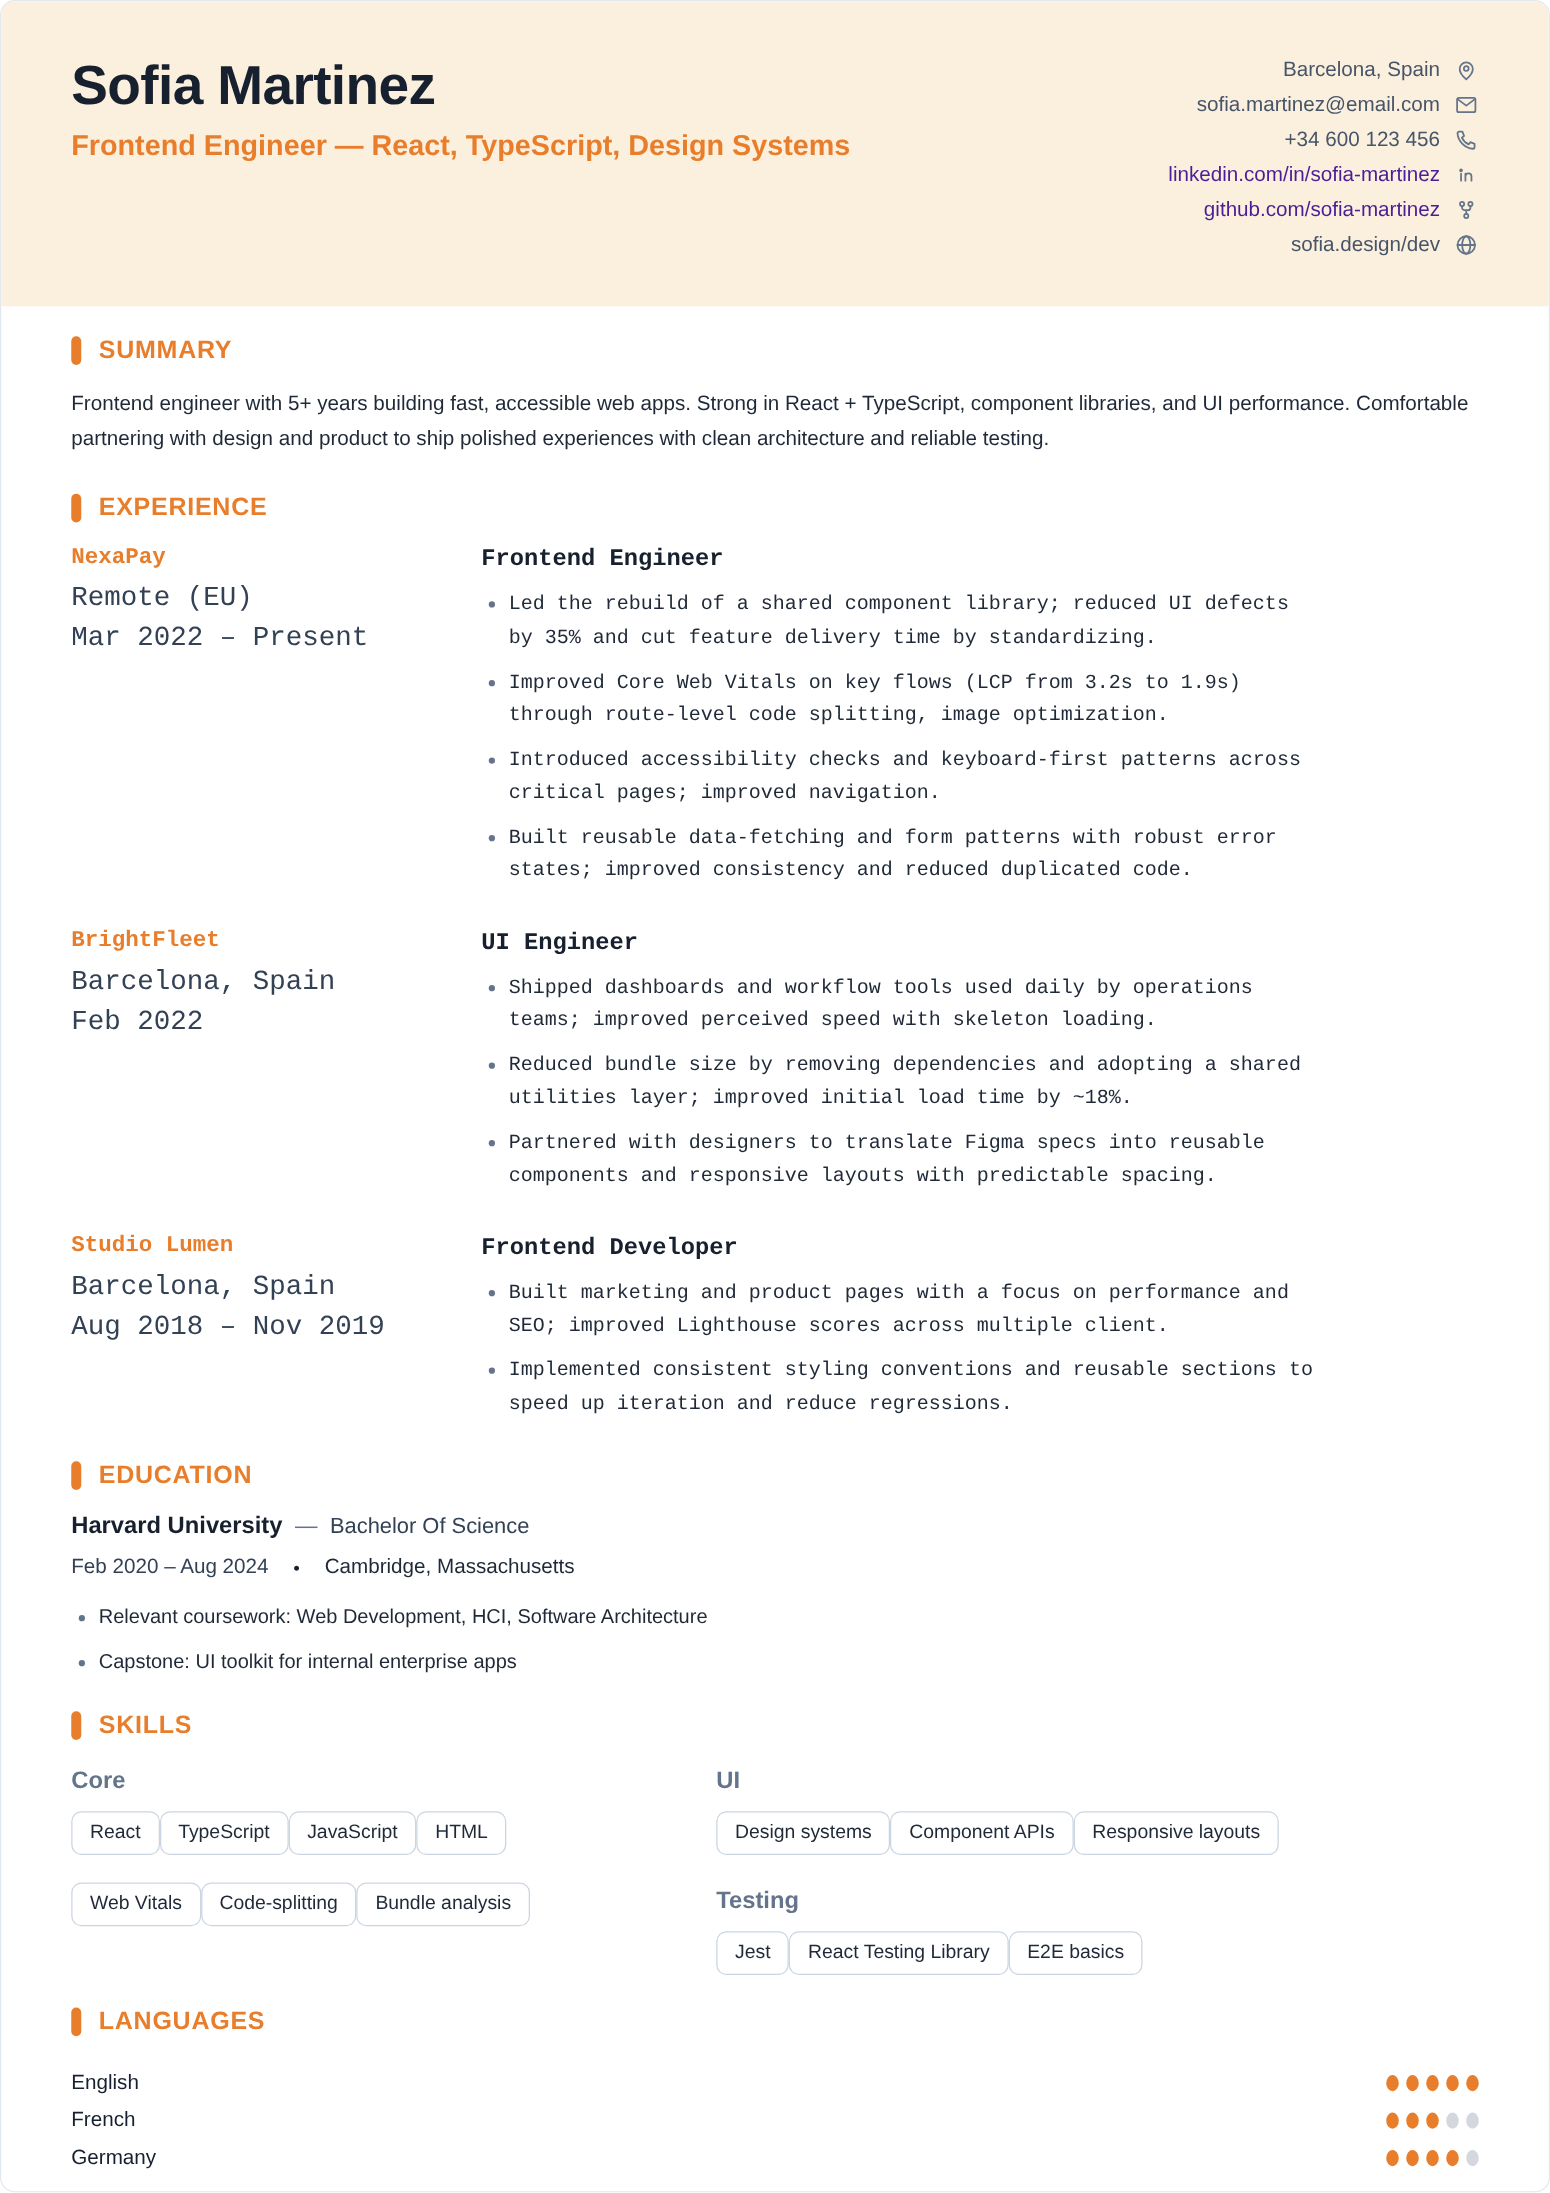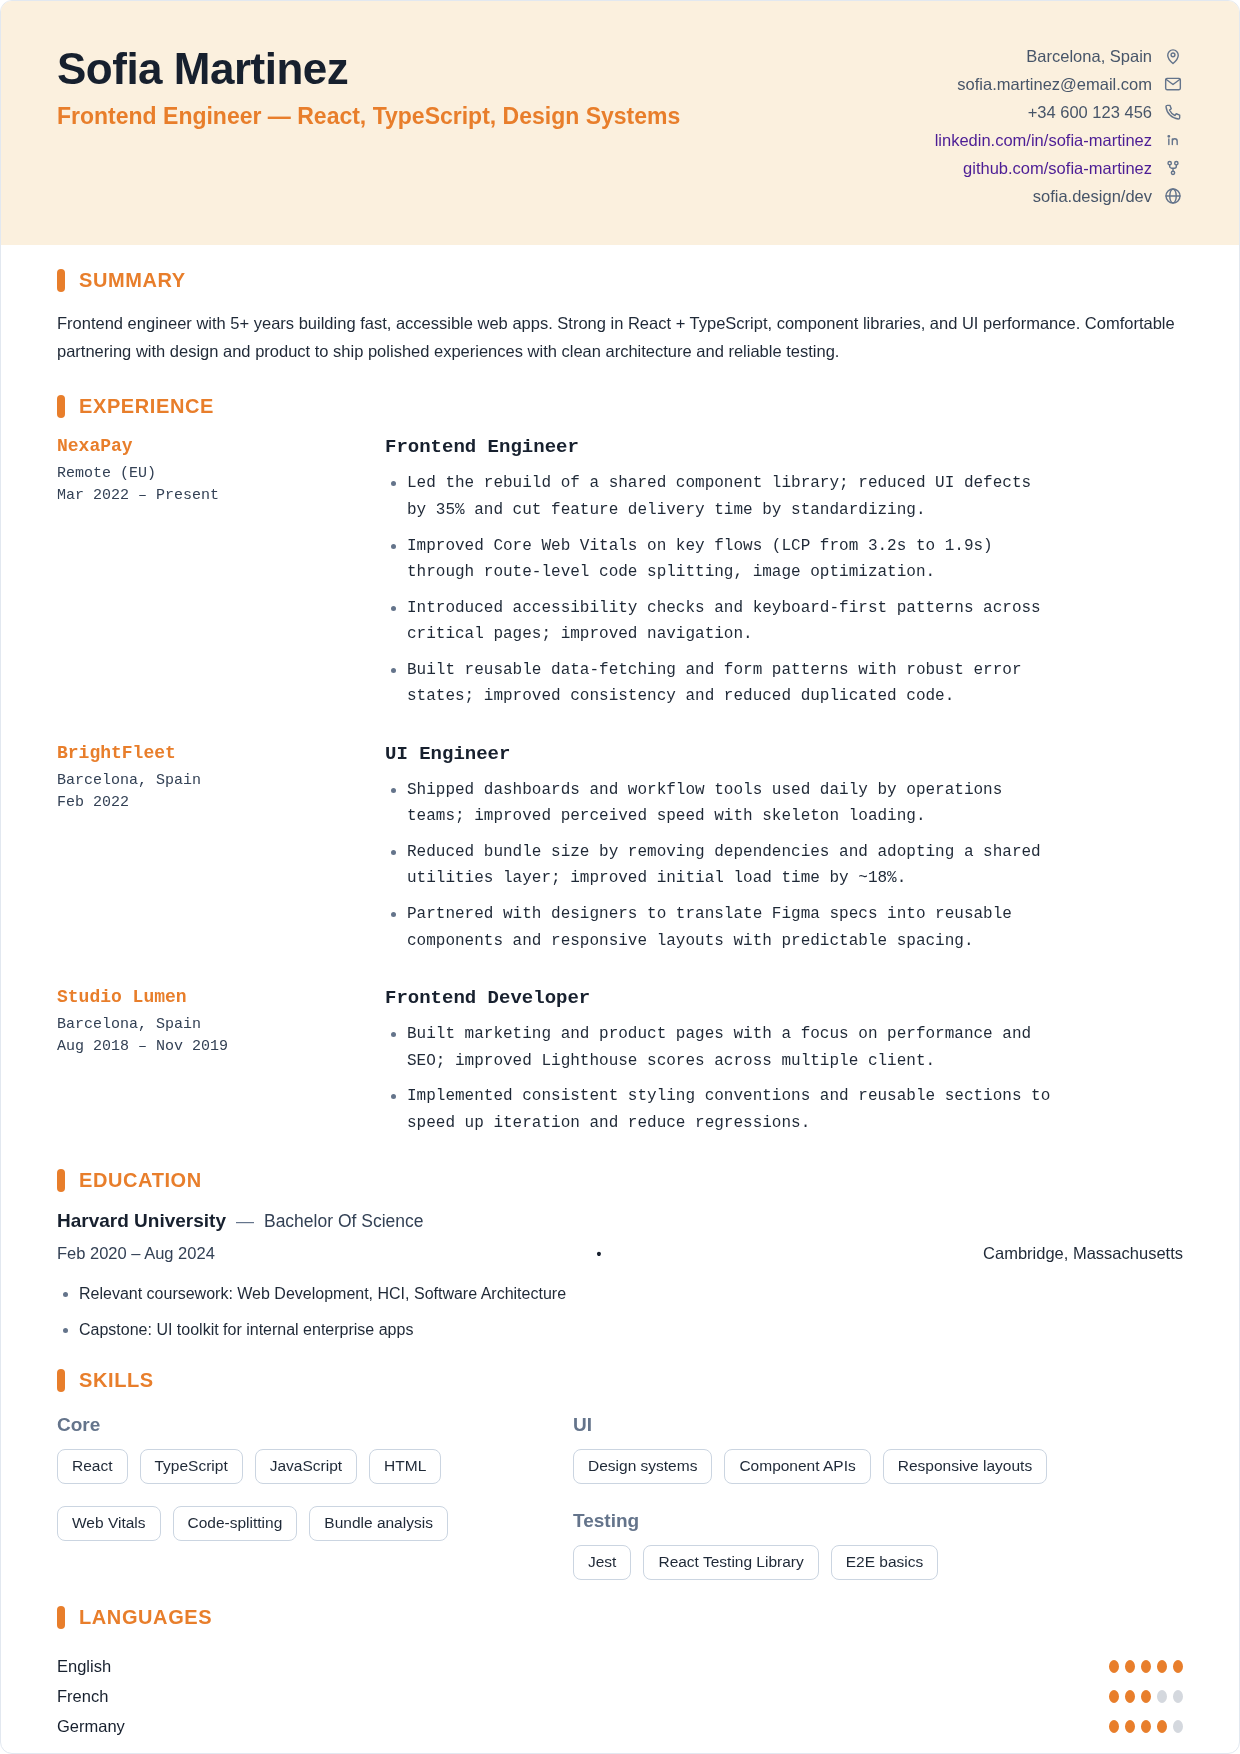--- a/index.html
+++ b/index.html
@@ -23,45 +23,45 @@
   
   .body { padding:24px 56px 0; }
   .section-heading { display:flex; align-items:center; gap:14px; margin:0 0 18px; }
   .section-heading .bar { width:8px; height:23px; border-radius:4px; background:#E87E2B; }
   .section-heading .label { font-size:20px; font-weight:700; letter-spacing:0.6px; color:#E87E2B; }
   .summary-text { font-size:16.5px; line-height:1.68; color:#1F2937; margin:0 0 30px; }
   
   .job { display:flex; margin-bottom:24px;font-family:Liberation Mono, monospace; }
   .job-left { width:328px; flex:none; }
   .company { font-size:18px; font-weight:700; color:#E87E2B; margin-bottom:7px; }
-  .job-meta { font-size:15px; color:#334155; line-height:1.45; }
+  .job-meta { font-size:22px; color:#334155; line-height:1.45; }
   .job-right { width:668px; }
   .job-title { font-size:19px; font-weight:700; color:#17202E; margin:0 0 12px; }
   ul.bullets { list-style:none; margin:0; padding:0; }
   ul.bullets li {
     position:relative; padding-left:22px; font-size:16px; line-height:1.66;
     color:#1F2937; margin-bottom:9px;
   }
   ul.bullets li::before {
     content:''; position:absolute; left:6px; top:11px;
     width:5px; height:5px; border-radius:50%; background:#64748B;
   }
   
   .edu-title-row { font-size:19px; margin:2px 0 12px; display:flex; align-items:baseline; gap:10px; }
   .edu-school { font-weight:700; color:#17202E; }
   .edu-dash { color:#64748B; font-size:18px; }
   .edu-degree { color:#334155; font-size:17.5px; }
-  .edu-meta { font-size:16.5px; color:#334155; margin-bottom:18px; display:flex; align-items:center; gap:2px;justify-content:space-between; }
+  .edu-meta { font-size:16.5px; color:#334155; margin-bottom:18px; display:flex; align-items:center; gap:20px; }
   .edu-meta .dot-sep { color:#17202E; font-weight:700; font-size:14px; }
   .edu-meta .edu-loc { color:#1F2937; }
   .edu-bullets { margin-bottom:26px !important; }
   
   .skills-grid { display:grid; grid-template-columns:516px 1fr; }
   .skill-cat h3 { font-size:19px; font-weight:600; color:#64748B; margin:4px 0 13px; }
-  .chips { display:flex; flex-wrap:wrap; gap:12px; margin-bottom:22px;text-align:right; }
+  .chips { display:flex; flex-wrap:wrap; margin-bottom:22px;text-align:right; }
   .chip {
     border:1px solid #CBD5E1; border-radius:8px; background:#fff;
     padding:7px 14px; font-size:15.5px; color:#1F2937; line-height:1.2;
   }
   
   .languages { margin-top:4px; }
   .languages .section-heading { margin-bottom:28px; }
   .lang-row { display:flex; justify-content:space-between; align-items:center; margin-bottom:11px; }
   .lang-name { font-size:16.5px; color:#17202E; }
   .dots { display:flex; gap:6px; }

